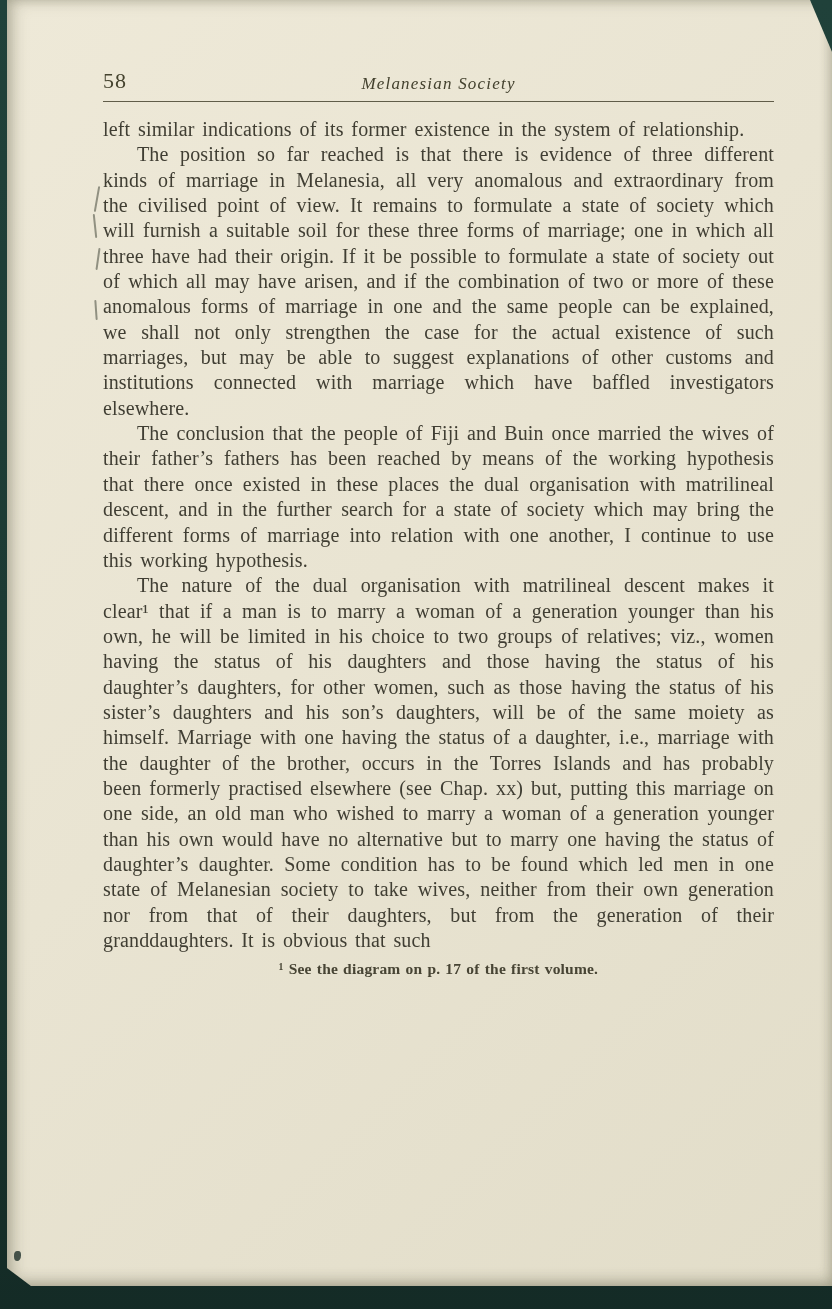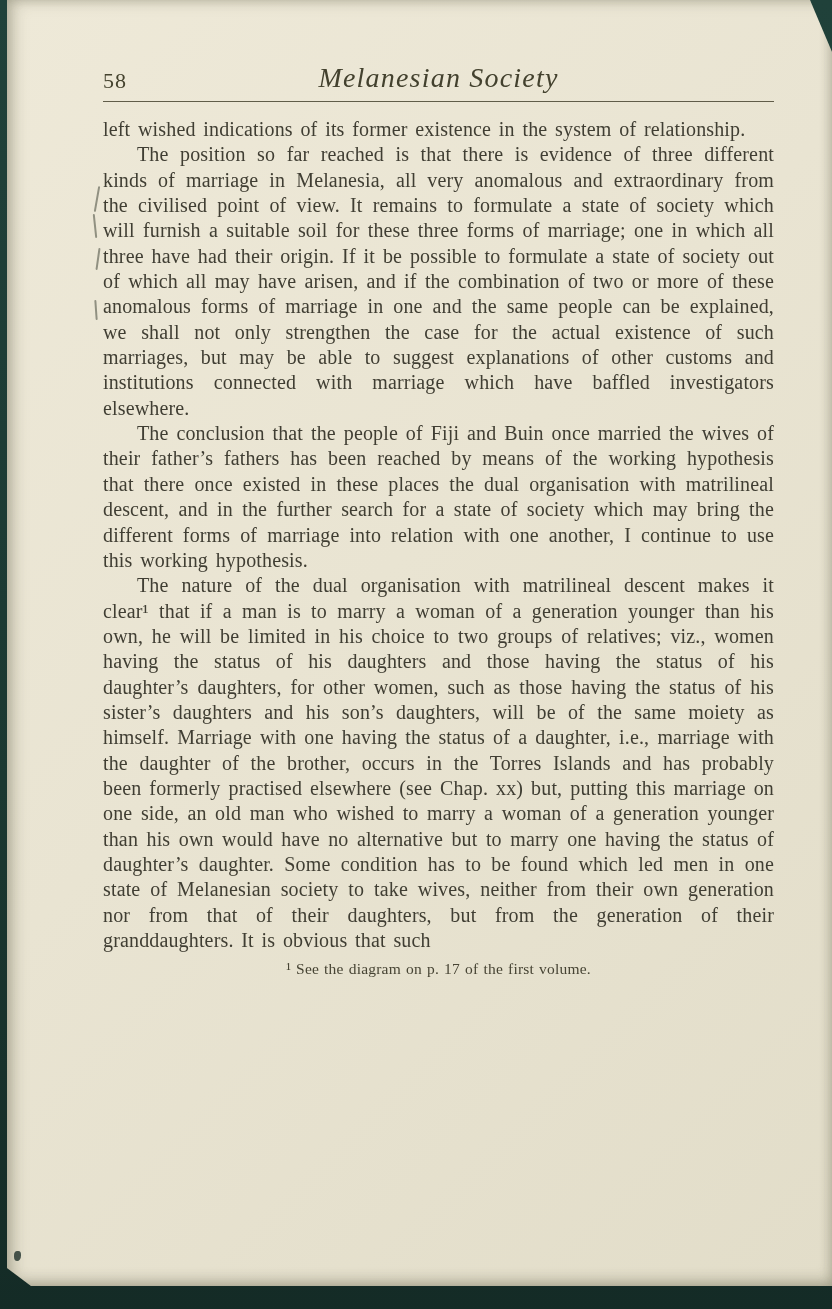--- a/index.html
+++ b/index.html
@@ -61,21 +61,21 @@
     color: #45432f;
     text-align: right;
   }
   .running-title {
     position: absolute;
     left: 0;
     right: 0;
     bottom: 0;
     text-align: center;
     font-style: italic;
-    font-size: 28px;
+    font-size: 17px;
     letter-spacing: 1.2px;
     color: #43412e;
   }
   .head-rule {
     margin-top: 7px;
     border: none;
     border-bottom: 1.6px solid rgba(72, 68, 48, 0.85);
   }
   .body-text {
     margin-top: 15px;
@@ -93,20 +93,21 @@
   .body-text p.no-indent {
     text-indent: 0;
   }
   .footnote {
     margin-top: 7px;
     font-size: 15.5px;
     text-align: center;
     letter-spacing: 0.2px;
     word-spacing: 1px;
     color: #474434;
+    font-weight: bold;
   }
   .pencil-mark {
     position: absolute;
     width: 2px;
     background: rgba(70, 72, 60, 0.55);
     border-radius: 2px;
   }
   .pm-1 { left: 96px; top: 186px; height: 26px; transform: rotate(10deg); }
   .pm-2 { left: 94px; top: 214px; height: 24px; transform: rotate(-6deg); }
   .pm-3 { left: 97px; top: 248px; height: 22px; transform: rotate(8deg); }
@@ -131,21 +132,21 @@
 <div class="content">
 
   <div class="running-head">
     <span class="page-number">58</span>
     <span class="running-title">Melanesian Society</span>
   </div>
 
   <hr class="head-rule">
 
   <div class="body-text">
-    <p class="no-indent">left wished indications of its former existence in the system of relationship.</p>
+    <p class="no-indent">left similar indications of its former existence in the system of relationship.</p>
     <p>The position so far reached is that there is evidence of three different kinds of marriage in Melanesia, all very anomalous and extraordinary from the civilised point of view. It remains to formulate a state of society which will furnish a suitable soil for these three forms of marriage; one in which all three have had their origin.  If it be possible to formulate a state of society out of which all may have arisen, and if the combination of two or more of these anomalous forms of marriage in one and the same people can be explained, we shall not only strengthen the case for the actual existence of such marriages, but may be able to suggest explanations of other customs and institutions connected with marriage which have baffled investigators elsewhere.</p>
     <p>The conclusion that the people of Fiji and Buin once married the wives of their father’s fathers has been reached by means of the working hypothesis that there once existed in these places the dual organisation with matrilineal descent, and in the further search for a state of society which may bring the different forms of marriage into relation with one another, I continue to use this working hypothesis.</p>
     <p>The nature of the dual organisation with matrilineal descent makes it clear¹ that if a man is to marry a woman of a generation younger than his own, he will be limited in his choice to two groups of relatives; viz., women having the status of his daughters and those having the status of his daughter’s daughters, for other women, such as those having the status of his sister’s daughters and his son’s daughters, will be of the same moiety as himself.  Marriage with one having the status of a daughter, i.e., marriage with the daughter of the brother, occurs in the Torres Islands and has probably been formerly practised elsewhere (see Chap. xx) but, putting this marriage on one side, an old man who wished to marry a woman of a generation younger than his own would have no alternative but to marry one having the status of daughter’s daughter.  Some condition has to be found which led men in one state of Melanesian society to take wives, neither from their own generation nor from that of their daughters, but from the generation of their granddaughters.  It is obvious that such</p>
   </div>
 
   <div class="footnote">¹ See the diagram on p. 17 of the first volume.</div>
 
 </div>
 
 <div class="pencil-mark pm-1"></div>

